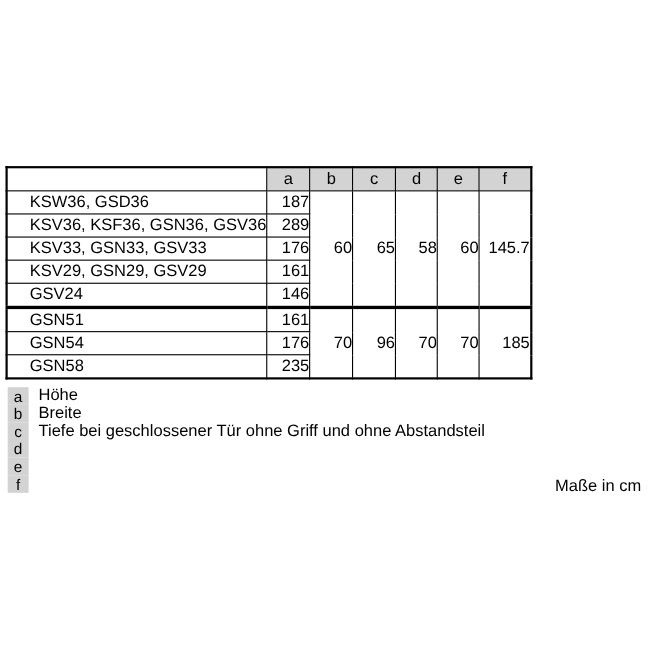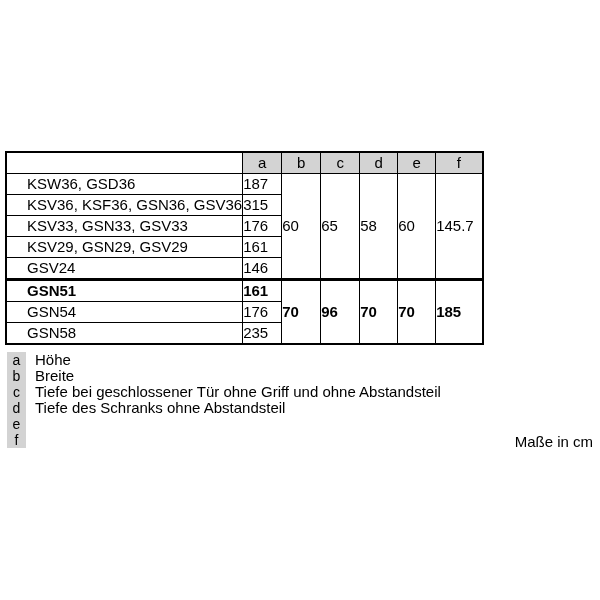--- a/index.html
+++ b/index.html
@@ -39,25 +39,24 @@
     text-align: center;
   }
   table.dims td.corner {
     background: #ffffff;
   }
   table.dims td.model {
     text-align: left;
     padding-left: 20px;
   }
   table.dims td.val {
-    text-align: left;
+    text-align: right;
   }
   table.dims tr.group-start td {
     border-top: 3px solid #000000;
-    font-weight: bold;
   }
   .legend {
     position: absolute;
     left: 7px;
     top: 352px;
   }
   .legend-row {
     display: flex;
     align-items: stretch;
     height: 16px;
@@ -73,21 +72,21 @@
   .legend-label {
     margin-left: 9px;
     font-size: 15px;
     line-height: 16px;
     white-space: nowrap;
     text-align: right;
   }
   .units-note {
     position: absolute;
     top: 434px;
-    right: 7px;
+    right: 17px;
     font-size: 15px;
     line-height: 16px;
   }
 </style>
 </head>
 <body>
 
 <div class="sheet">
 
   <table class="dims">
@@ -115,21 +114,21 @@
         <td class="model">KSW36, GSD36</td>
         <td class="val">187</td>
         <td class="val" rowspan="5">60</td>
         <td class="val" rowspan="5">65</td>
         <td class="val" rowspan="5">58</td>
         <td class="val" rowspan="5">60</td>
         <td class="val" rowspan="5">145.7</td>
       </tr>
       <tr>
         <td class="model">KSV36, KSF36, GSN36, GSV36</td>
-        <td class="val">315</td>
+        <td class="val">289</td>
       </tr>
       <tr>
         <td class="model">KSV33, GSN33, GSV33</td>
         <td class="val">176</td>
       </tr>
       <tr>
         <td class="model">KSV29, GSN29, GSV29</td>
         <td class="val">161</td>
       </tr>
       <tr>
@@ -165,21 +164,20 @@
     <div class="legend-row">
       <span class="legend-key">b</span>
       <span class="legend-label">Breite</span>
     </div>
     <div class="legend-row">
       <span class="legend-key">c</span>
       <span class="legend-label">Tiefe bei geschlossener Tür ohne Griff und ohne Abstandsteil</span>
     </div>
     <div class="legend-row">
       <span class="legend-key">d</span>
-      <span class="legend-label">Tiefe des Schranks ohne Abstandsteil</span>
     </div>
     <div class="legend-row">
       <span class="legend-key">e</span>
     </div>
     <div class="legend-row">
       <span class="legend-key">f</span>
     </div>
   </div>
 
   <div class="units-note">Maße in cm</div>

